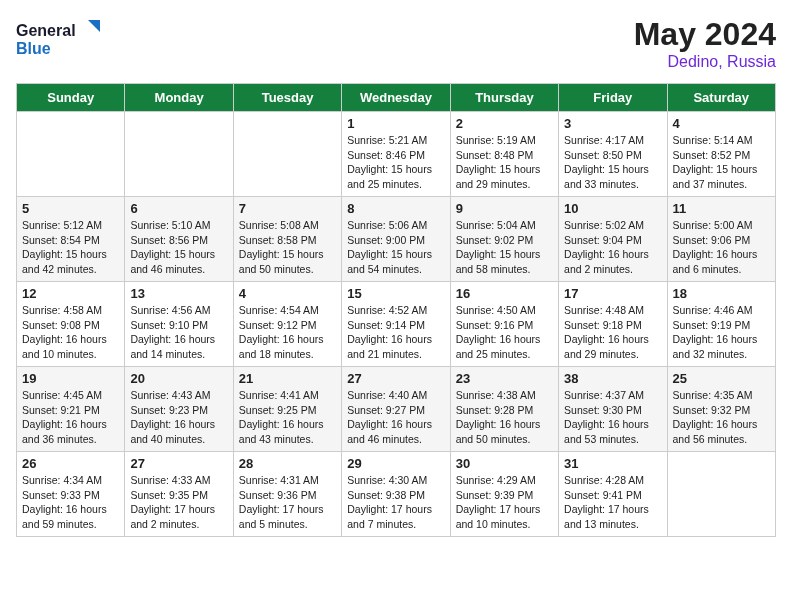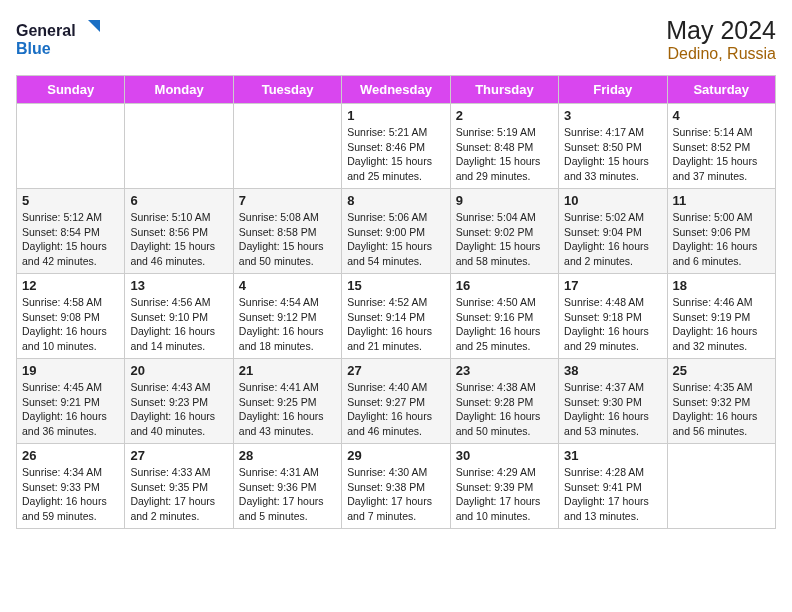--- a/index.html
+++ b/index.html
@@ -21,35 +21,35 @@
     }
     .logo {
       display: flex;
       align-items: center;
       gap: 6px;
     }
     .title-block {
       text-align: right;
     }
     .month-year {
-      font-size: 25px;
-      font-weight: normal;
+      font-size: 32px;
+      font-weight: bold;
       color: #222;
     }
     .location {
       font-size: 16px;
-      color: #a16207;
+      color: #6d28d9;
     }
     .calendar {
       width: 100%;
       border-collapse: collapse;
       border: 1px solid #ccc;
     }
     .calendar th {
-      background-color: #d946ef;
+      background-color: #15803d;
       color: #fff;
       font-size: 13px;
       font-weight: bold;
       padding: 6px 4px;
       text-align: center;
       border: 1px solid #ccc;
     }
     .calendar td {
       border: 1px solid #ccc;
       vertical-align: top;

